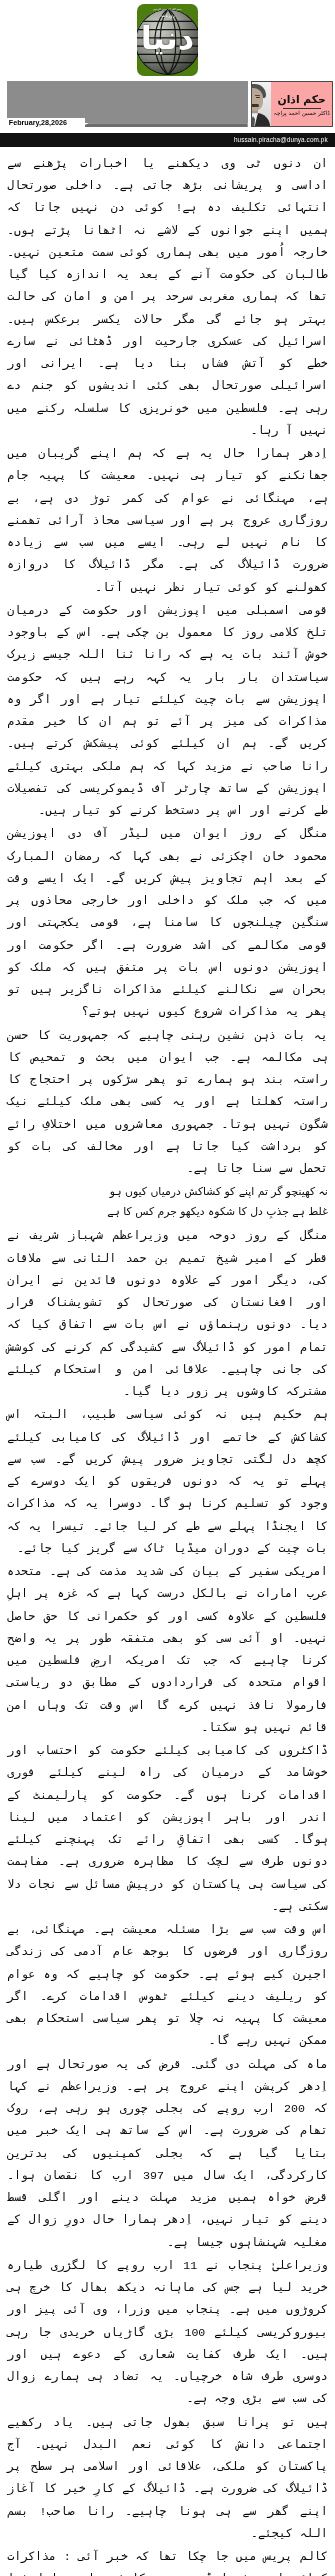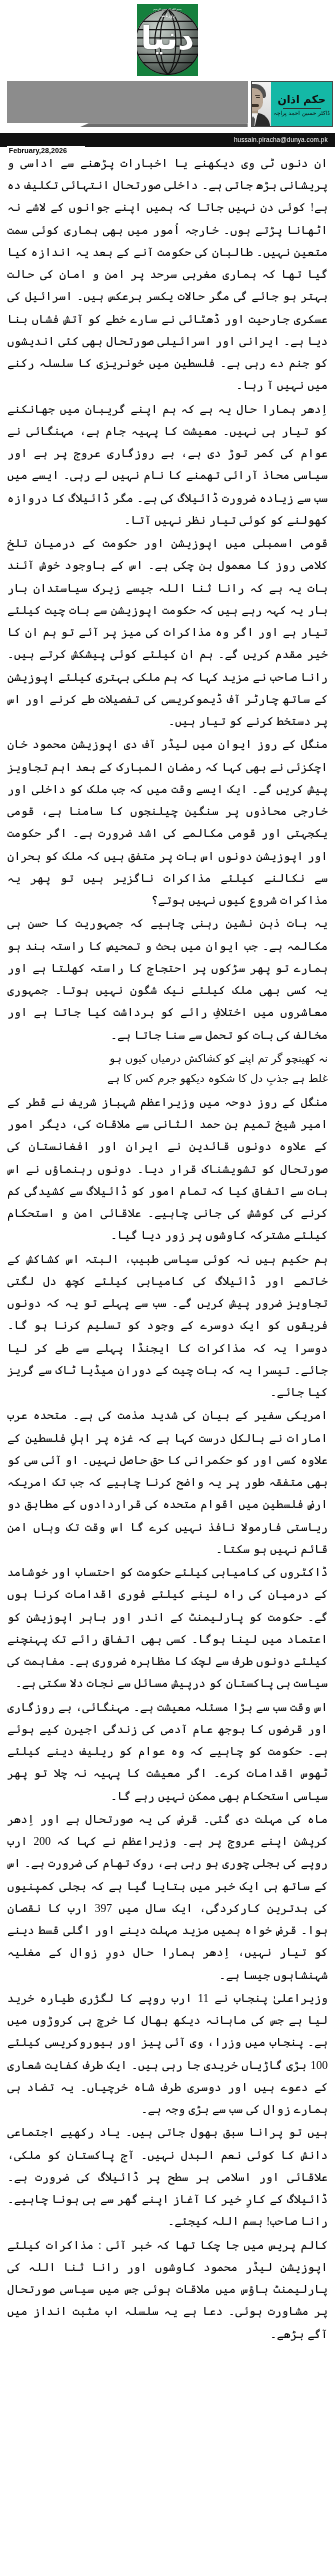--- a/index.html
+++ b/index.html
@@ -20,23 +20,24 @@
   .masthead {
     width: 335px;
     padding-top: 4.1px;
     display: flex;
     justify-content: center;
     align-items: flex-start;
   }
   .logo-box {
     width: 61px;
     height: 72px;
-    background: #15803d;
+    background: #4d7c0f;
     position: relative;
     overflow: hidden;
+    border-radius: 7px;
   }
   .logo-globe {
     position: absolute;
     left: 50%;
     top: 52%;
     transform: translate(-50%, -50%);
     width: 66px;
     height: 66px;
     border-radius: 50%;
     background:
@@ -127,32 +128,31 @@
     background: #ffffff;
     color: #000000;
     font-size: 7.2px;
     font-weight: bold;
     line-height: 10.3px;
     padding: 0 3.1px 0 2.1px;
     direction: ltr;
     text-align: left;
     font-family: "Liberation Sans", sans-serif;
     z-index: 4;
-    margin-top: 28px;
   }
 
   
   .author-plate {
     position: absolute;
     right: 2.1px;
     top: 0;
     width: 82px;
     height: 46px;
     border: 0.5px solid #4a4a4a;
-    background: #14b8a6;
+    background: #fca5a5;
     display: flex;
     overflow: hidden;
   }
   .author-plate .tab {
     position: absolute;
     left: -0.5px; top: -0.5px;
     width: 4.1px; height: 7.2px;
     background: #1a1a1a;
   }
   .author-text {
@@ -269,21 +269,21 @@
 
   
   .article {
     width: 335px;
     padding: 6.2px 7.2px 12.4px 7.2px;
     direction: rtl;
     text-align: justify;
     text-align-last: right;
   }
   .para {
-    font-family: Liberation Serif, serif;
+    font-family: Liberation Mono, monospace;
     font-size: 11.6px;
     line-height: 1.92;
     color: #0b0b0b;
     margin: 0 0 1px 0;
     text-align: justify;
     word-spacing: 0.5px;
   }
   .verse-block {
     margin: 2.1px 0 3.1px 0;
     text-align: center;

